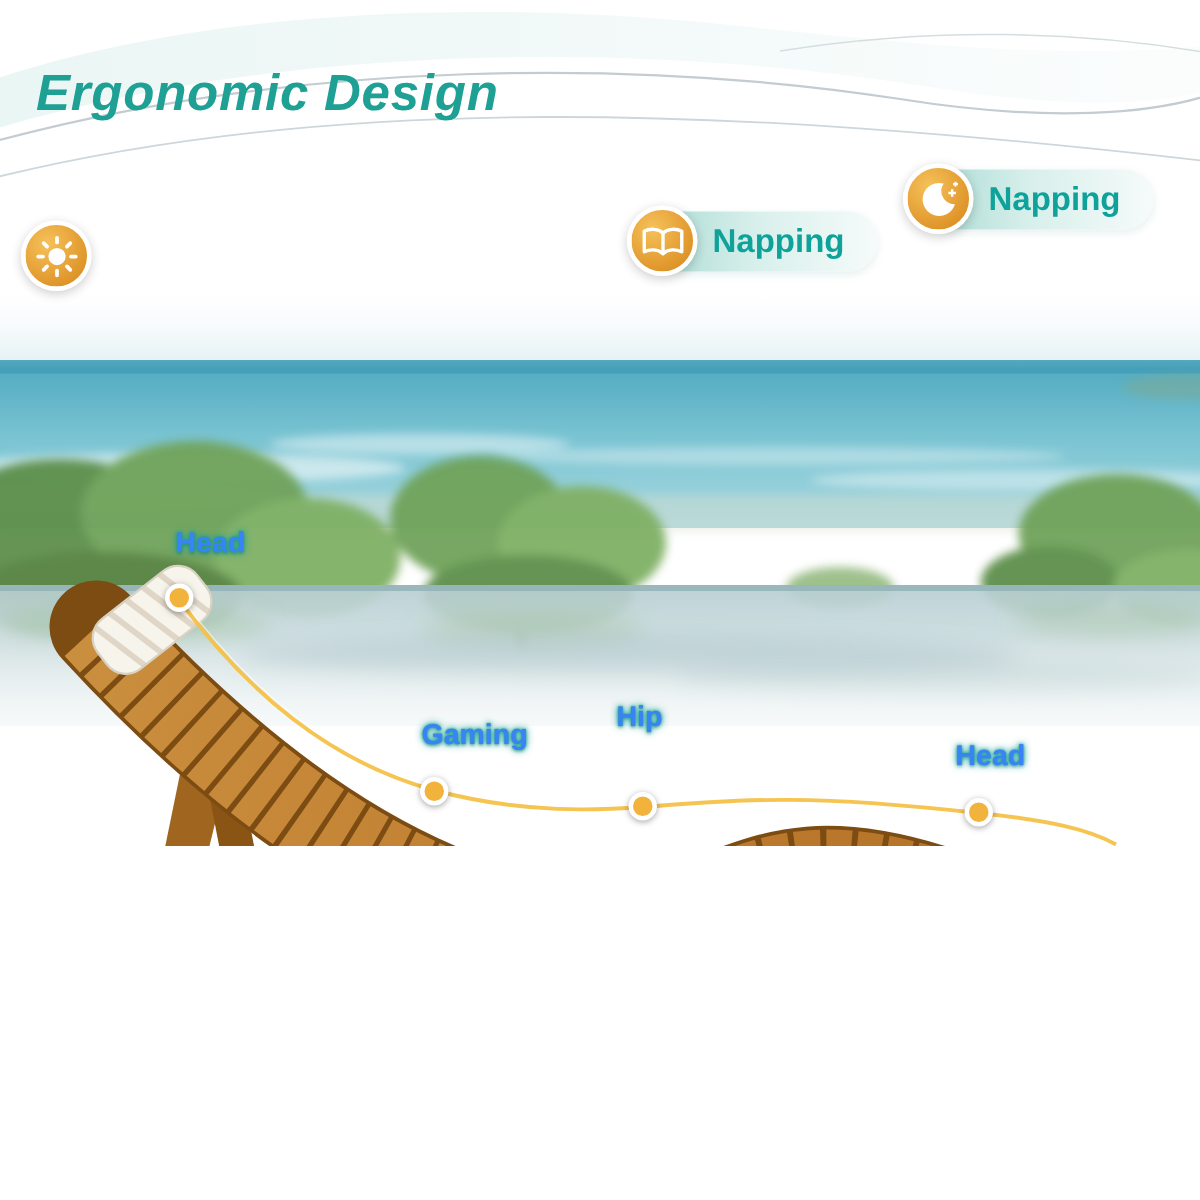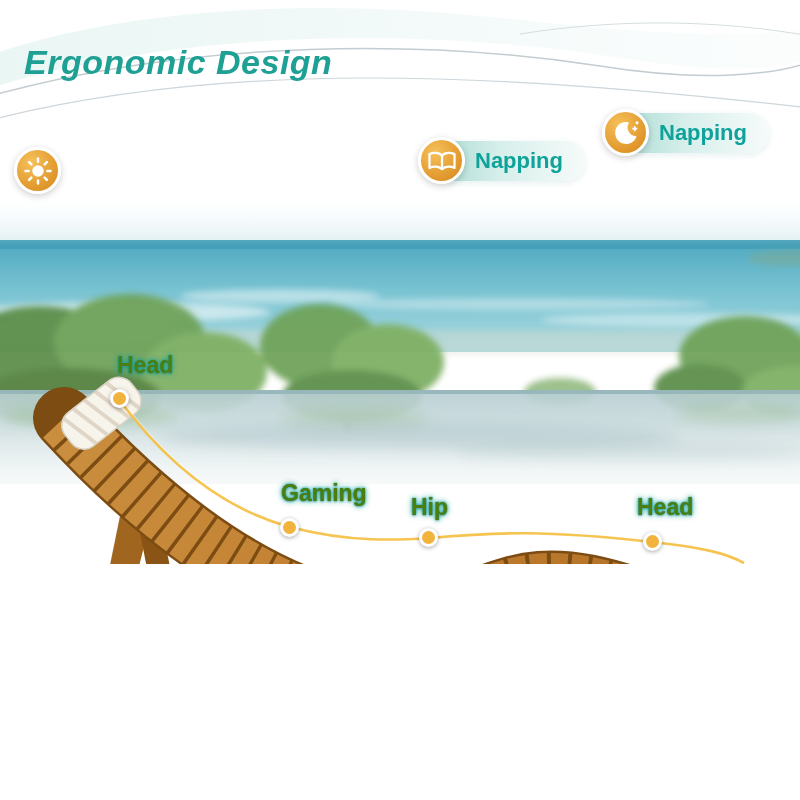--- a/index.html
+++ b/index.html
@@ -24,21 +24,21 @@
   .badge-icon svg{width:30px;height:30px;display:block;}
   .badge-pill{
     margin-left:-32px;height:40px;display:flex;align-items:center;
     padding:0 22px 0 42px;border-radius:20px;
     background:linear-gradient(90deg,#a9dad3 0%,#d7efeb 45%,#f6fbfa 100%);
     box-shadow:0 2px 6px rgba(40,120,115,.12);
   }
   .badge-label{font-size:22px;font-weight:600;color:#0fa29b;white-space:nowrap;}
   
   .point-label{
-    position:absolute;z-index:5;font-size:23px;font-weight:700;color:#4d7c0f;white-space:nowrap;
+    position:absolute;z-index:5;font-size:19px;font-weight:700;color:#3b82f6;white-space:nowrap;
     text-shadow:0 0 6px rgba(20,160,152,.95),0 0 3px rgba(20,160,152,.95),0 0 1px rgba(20,160,152,1),0 1px 2px rgba(0,0,0,.18);
   }
   .point-dot{
     position:absolute;z-index:5;width:13px;height:13px;border-radius:50%;
     background:#f2b33d;border:3px solid #ffffff;box-sizing:content-box;
     box-shadow:0 1px 4px rgba(0,0,0,.35);
   }
   .scene-svg,.chair-svg,.guide-svg,.waves-svg{position:absolute;left:0;top:0;}
   .scene-svg{z-index:1;} .chair-svg{z-index:2;} .guide-svg{z-index:3;} .waves-svg{z-index:4;}
 </style>
@@ -231,19 +231,19 @@
       <span class="badge-label">Napping</span>
     </span>
   </div>
 
   <div class="point-label" style="left:117px;top:352px;">Head</div>
   <div class="point-dot" style="left:110px;top:389px;"></div>
 
   <div class="point-label" style="left:281px;top:480px;">Gaming</div>
   <div class="point-dot" style="left:280px;top:518px;"></div>
 
-  <div class="point-label" style="left:411px;top:494px;">Hip</div>
+  <div class="point-label" style="left:411px;top:468px;">Hip</div>
   <div class="point-dot" style="left:419px;top:528px;"></div>
 
   <div class="point-label" style="left:637px;top:494px;">Head</div>
   <div class="point-dot" style="left:643px;top:532px;"></div>
 
 </div>
 
 </body></html>

